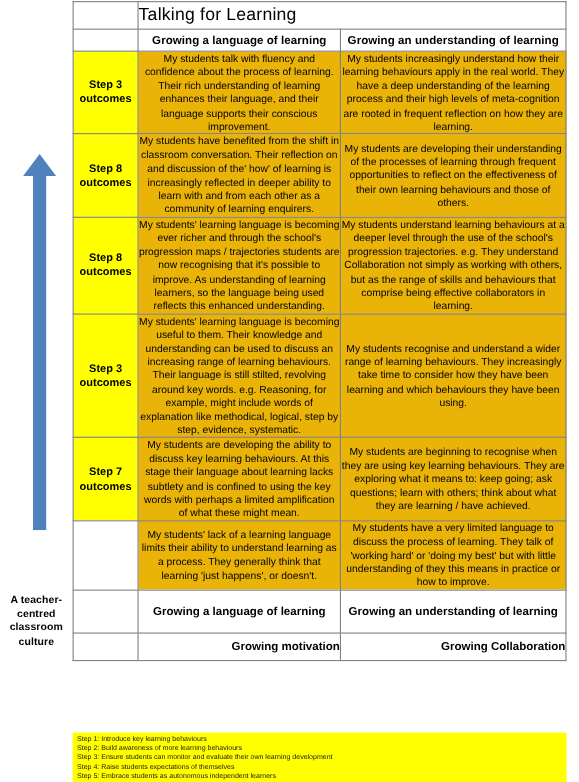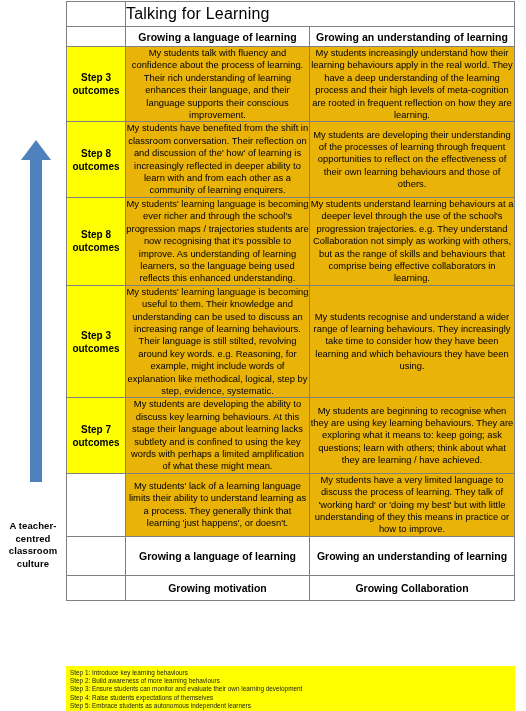--- a/index.html
+++ b/index.html
@@ -35,21 +35,21 @@
     position: absolute;
     left: 0;
     width: 66px;
     text-align: center;
     font-size: 9.5px;
     font-weight: bold;
     line-height: 12.5px;
     letter-spacing: 0.1px;
   }
   .rail-label.top  { top: 56px; }
-  .rail-label.bot  { top: 520px; }
+  .rail-label.bot  { top: 540px; }
 
   .arrow {
     position: absolute;
     left: 21px;
     top: 140px;
     width: 30px;
     height: 342px;
   }
   .arrow svg { display: block; }
 
@@ -105,21 +105,21 @@
     text-align: center;
   }
 
   .foot-cell {
     height: 38px;
     text-align: center;
     font-size: 10.5px;
     font-weight: bold;
     background: #ffffff;
   }
-  .foot-cell.short { height: 24px; }
+  .foot-cell.short { height: 24px; text-align: right; }
 
   .empty-step { background: #ffffff; }
 
   
   .legend {
     position: absolute;
     left: 66px;
     top: 666px;
     width: 449px;
     background: #ffff00;

